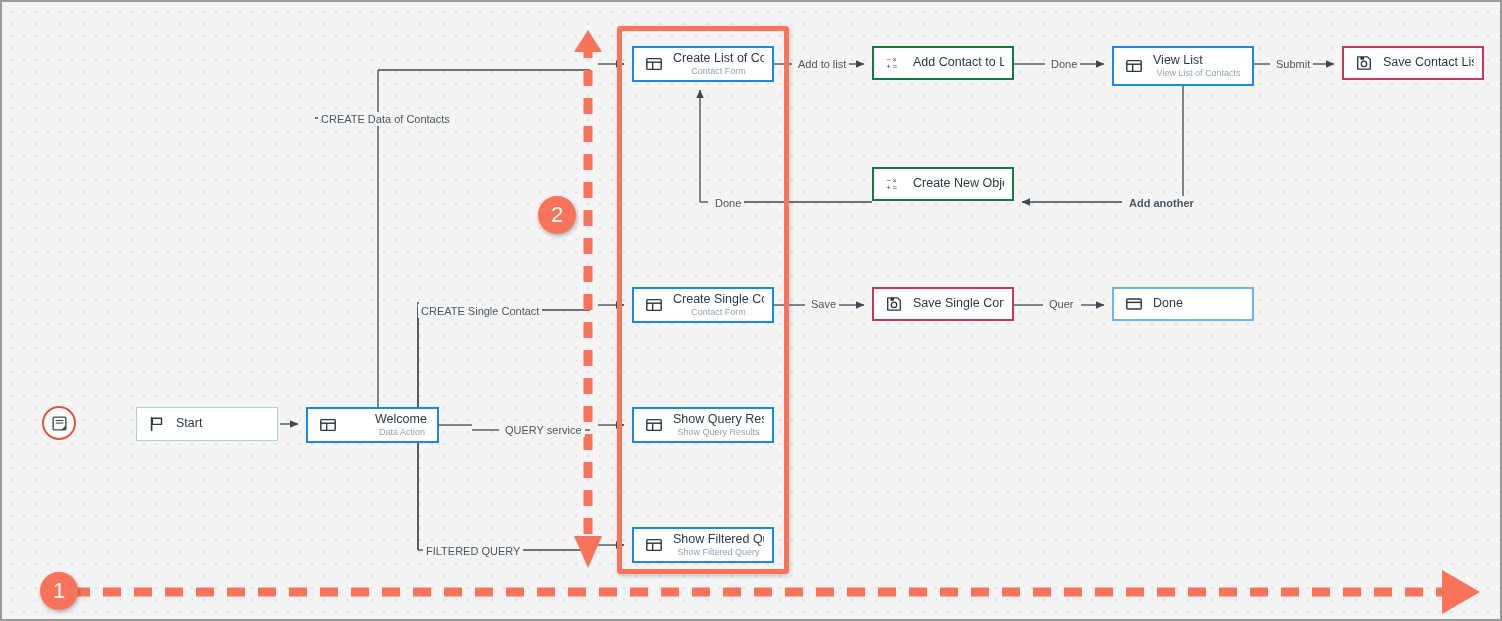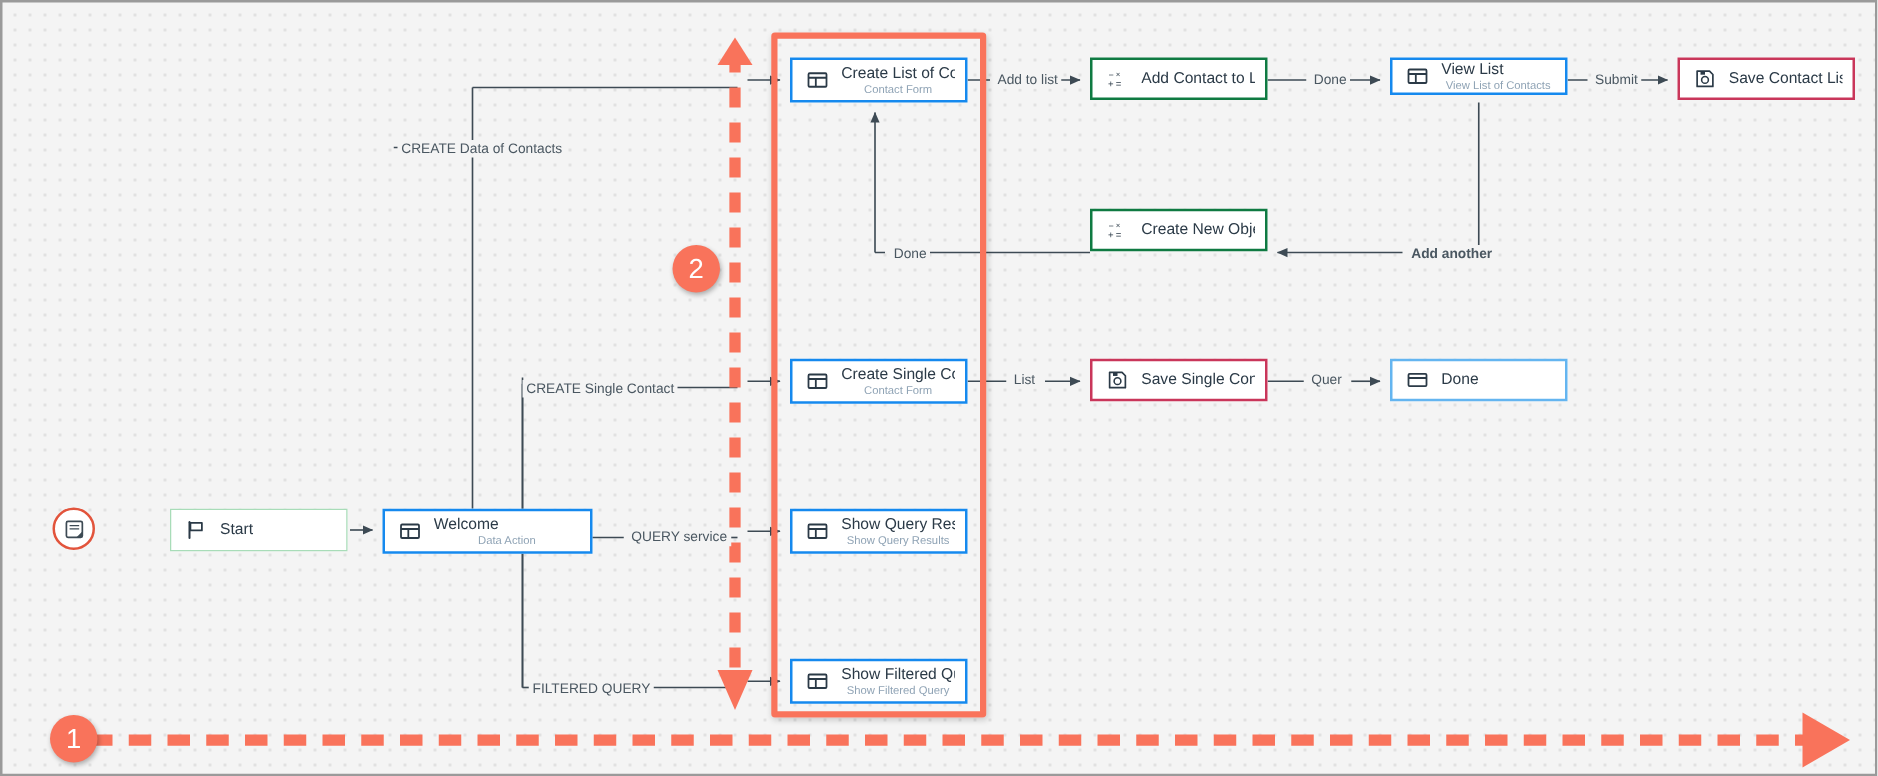--- a/index.html
+++ b/index.html
@@ -207,21 +207,21 @@
         <span class="ico">
           <svg width="18" height="18" viewBox="0 0 20 20">
             <path d="M4,3 L4,17" stroke="#2b3a47" stroke-width="1.8" stroke-linecap="round"></path>
             <path d="M4.8,3.6 H15 V10.4 H4.8 Z" fill="none" stroke="#2b3a47" stroke-width="1.6" stroke-linejoin="round"></path>
           </svg>
         </span>
         <span class="txt">
           <div class="title">Start</div>
         </span>
       </div>
-      <div class="node b-blue" style="left: 304px; top: 405px; width: 168px; height: 36px; z-index: 20;">
+      <div class="node b-blue" style="left: 304px; top: 405px; width: 133px; height: 36px; z-index: 20; gap: 28px;">
         <span class="ico">
           <svg width="18" height="18" viewBox="0 0 20 20">
             <rect x="2" y="4" width="16" height="12" rx="1" fill="none" stroke="#2b3a47" stroke-width="1.6"></rect>
             <line x1="2" y1="8" x2="18" y2="8" stroke="#2b3a47" stroke-width="1.6"></line>
             <line x1="8.5" y1="8" x2="8.5" y2="16" stroke="#2b3a47" stroke-width="1.6"></line>
           </svg>
         </span>
         <span class="txt">
           <div class="title">Welcome</div>
           <div class="sub">Data Action</div>
@@ -246,21 +246,21 @@
             <text x="2" y="9" font-family="Liberation Sans, sans-serif" font-size="8" fill="#2b3a47">−</text>
             <text x="8.5" y="8.5" font-family="Liberation Sans, sans-serif" font-size="7" fill="#2b3a47">×</text>
             <text x="1.5" y="17" font-family="Liberation Sans, sans-serif" font-size="8.5" fill="#2b3a47">+</text>
             <text x="8.5" y="17" font-family="Liberation Sans, sans-serif" font-size="8.5" fill="#2b3a47">=</text>
           </svg>
         </span>
         <span class="txt">
           <div class="title">Add Contact to List</div>
         </span>
       </div>
-      <div class="node b-blue" style="left: 1110px; top: 44px; width: 142px; height: 30px; z-index: 20;">
+      <div class="node b-blue" style="left: 1110px; top: 44px; width: 142px; height: 40px; z-index: 20;">
         <span class="ico">
           <svg width="18" height="18" viewBox="0 0 20 20">
             <rect x="2" y="4" width="16" height="12" rx="1" fill="none" stroke="#2b3a47" stroke-width="1.6"></rect>
             <line x1="2" y1="8" x2="18" y2="8" stroke="#2b3a47" stroke-width="1.6"></line>
             <line x1="8.5" y1="8" x2="8.5" y2="16" stroke="#2b3a47" stroke-width="1.6"></line>
           </svg>
         </span>
         <span class="txt">
           <div class="title">View List</div>
           <div class="sub">View List of Contacts</div>
@@ -359,21 +359,21 @@
       <div class="elabel" style="left: 244px; top: 415px; z-index: 15; text-decoration: underline;">Go</div>
       <div class="elabel" style="left: 316px; top: 110px; z-index: 15;">CREATE Data of Contacts</div>
       <div class="elabel" style="left: 416px; top: 302px; z-index: 15;">CREATE Single Contact</div>
       <div class="elabel" style="left: 500px; top: 421px; z-index: 15;">QUERY service</div>
       <div class="elabel" style="left: 421px; top: 542px; z-index: 15;">FILTERED QUERY</div>
       <div class="elabel" style="left: 793px; top: 55px; z-index: 15;">Add to list</div>
       <div class="elabel" style="left: 1046px; top: 55px; z-index: 15;">Done</div>
       <div class="elabel" style="left: 1271px; top: 55px; z-index: 15;">Submit</div>
       <div class="elabel" style="left: 710px; top: 194px; z-index: 15;">Done</div>
       <div class="elabel" style="left: 1124px; top: 194px; z-index: 15; font-weight: bold;">Add another</div>
-      <div class="elabel" style="left: 806px; top: 295px; z-index: 15;">List</div>
+      <div class="elabel" style="left: 806px; top: 295px; z-index: 15;">Save</div>
       <div class="elabel" style="left: 1044px; top: 295px; z-index: 15;">Quer</div>
     </div>
 
   <div class="badge" style="left:38px;top:570px;width:38px;height:38px;">
     <span>1</span>
   </div>
   <div class="badge" style="left:536px;top:194px;width:38px;height:38px;">
     <span>2</span>
   </div>
 

